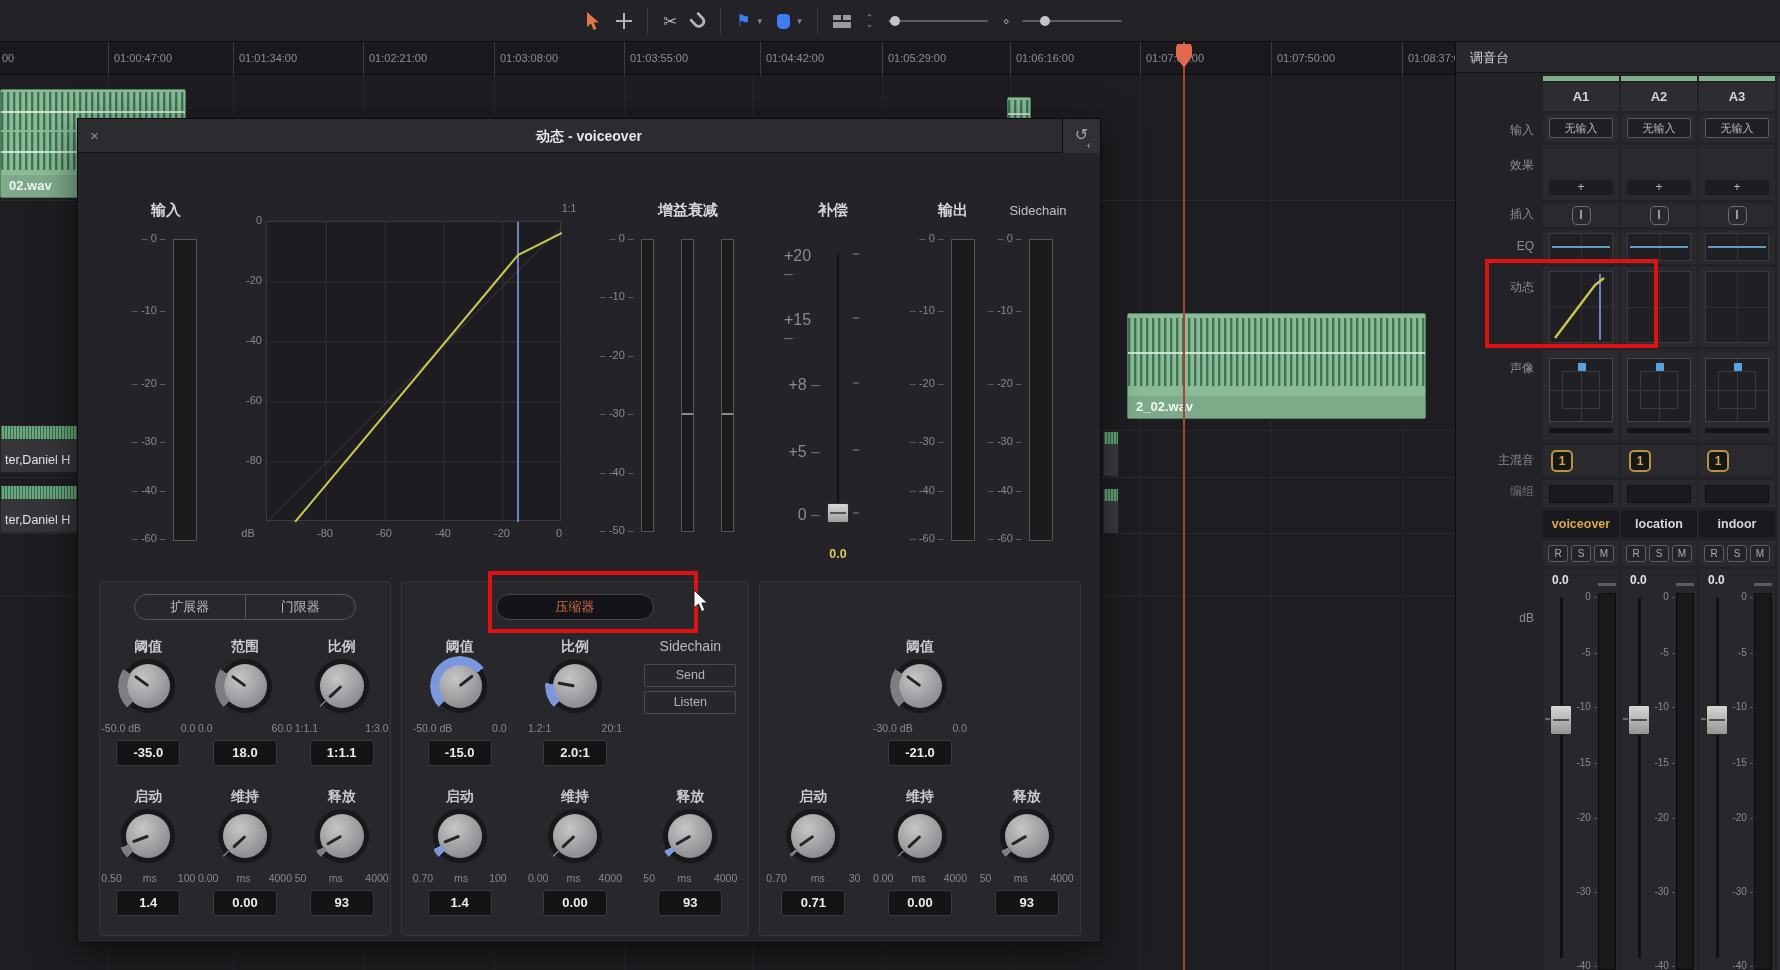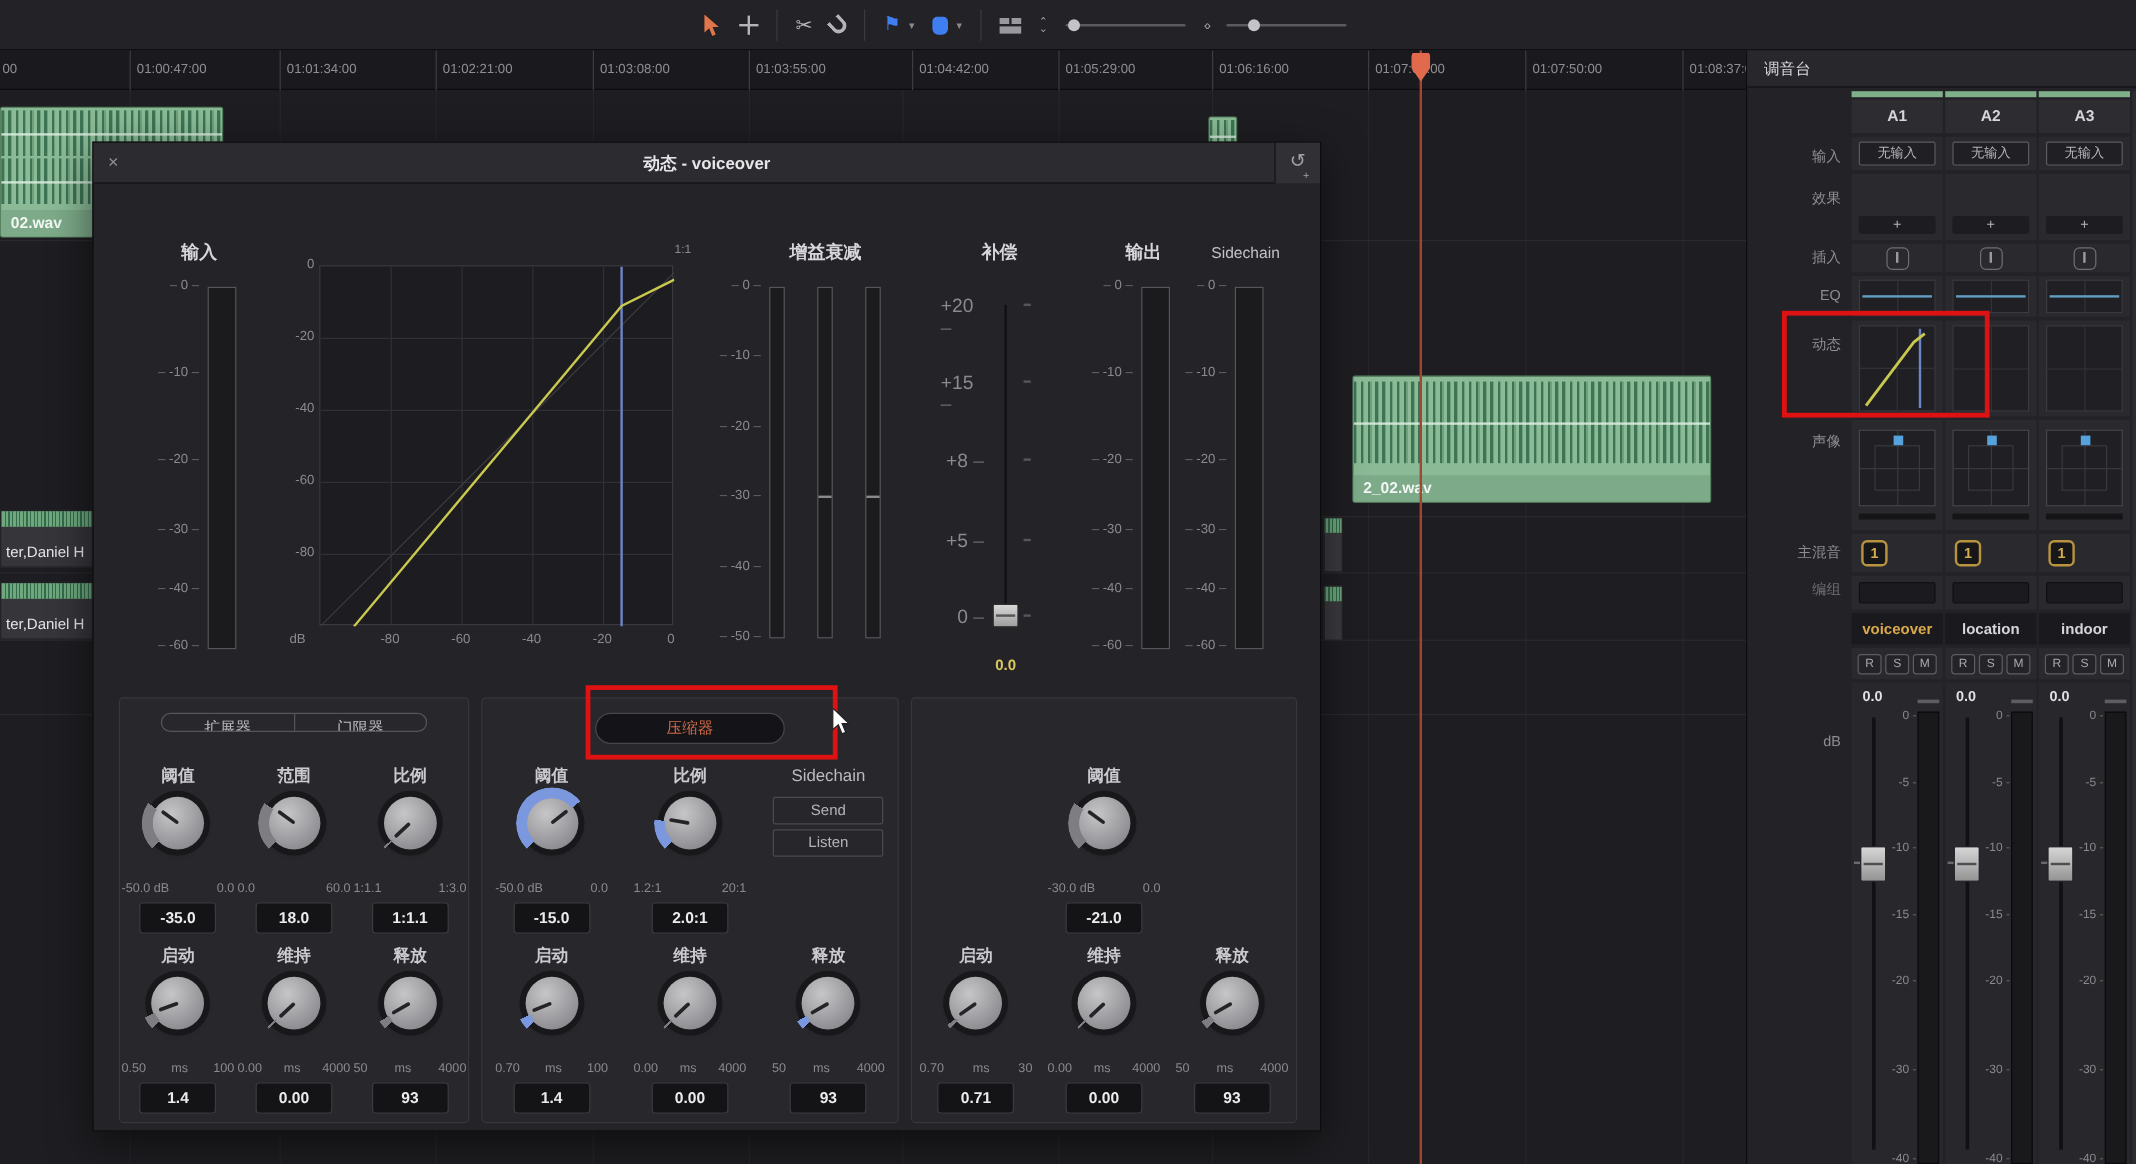--- a/index.html
+++ b/index.html
@@ -95,42 +95,42 @@
   .mkdash{position:absolute;width:6px;height:2px;background:#55555a;}
   #makeup-handle{position:absolute;left:749px;top:384px;width:22px;height:20px;border-radius:2px;
     background:linear-gradient(#d8d8d8,#9e9e9e);border:1px solid #2a2a2c;}
   #makeup-handle:after{content:"";position:absolute;left:2px;right:2px;top:8px;height:2px;background:#55555a;}
   #makeup-value{position:absolute;left:720px;top:428px;width:80px;text-align:center;
     color:#dcc85c;font-size:12.5px;font-weight:bold;}
 
   
   .secbox{position:absolute;top:462px;height:355px;background:#27272c;border:1px solid #36363c;border-radius:4px;}
   .tabrow{position:absolute;left:0;right:0;top:12px;display:flex;justify-content:center;}
-  .pill2{display:flex;width:222px;height:16px;border:1px solid #55555b;border-radius:14px;overflow:hidden;}
+  .pill2{display:flex;width:222px;height:26px;border:1px solid #55555b;border-radius:14px;overflow:hidden;}
   .pill2 div{flex:1;text-align:center;line-height:24px;font-size:13px;color:#bcbcc0;}
   .pill2 div + div{border-left:1px solid #55555b;}
   .pill1{width:158px;height:26px;border:1px solid #55555b;border-radius:14px;
     text-align:center;line-height:24px;font-size:13px;color:#bcbcc0;}
   .pill1.on{background:#141418;border-color:#47474b;color:#cf6a48;}
 
   .krow{position:absolute;left:0;right:0;display:flex;}
   .krow1{top:56px;}  .krow2{top:206px;}
   .kcol{flex:1;display:flex;flex-direction:column;align-items:center;}
   .klabel{font-size:14px;font-weight:bold;color:#cacace;height:22px;}
   .knob{position:relative;width:44px;height:44px;margin-top:4px;border-radius:50%;
     background:radial-gradient(circle at 38% 32%,#c6c6c8,#97979b 62%,#7b7b7f);
     box-shadow:0 0 0 5px #18181b,0 2px 5px rgba(0,0,0,.6);}
   .knob:before{content:"";position:absolute;inset:-8px;border-radius:50%;
     background:conic-gradient(from 225deg, var(--arcc,#7d7d82) var(--arc,6%), rgba(0,0,0,0) var(--arc,6%));
     -webkit-mask:radial-gradient(farthest-side,rgba(0,0,0,0) 68%,#000 70%);
     mask:radial-gradient(farthest-side,rgba(0,0,0,0) 68%,#000 70%);}
   .knob.active{--arcc:#7b97dd;}
   .knob i{position:absolute;left:50%;top:50%;width:3px;height:17px;margin-left:-1.5px;background:#242428;
     border-radius:2px;transform-origin:50% 0;transform:rotate(calc(var(--ang,-54deg) + 180deg));}
-  .krange{display:flex;justify-content:space-between;width:94px;margin-top:26px;
+  .krange{display:flex;justify-content:space-between;width:94px;margin-top:14px;
     font-size:10.5px;color:#8a8a8e;}
   .kval{width:64px;height:26px;margin-top:6px;background:#141417;border:1px solid #3a3a40;border-radius:3px;
     text-align:center;line-height:24px;font-size:13px;font-weight:bold;color:#ececee;}
   .scstack{flex:1;display:flex;flex-direction:column;align-items:center;}
   .scstack .klabel{font-weight:normal;font-size:14px;color:#bcbcc0;}
   .scbtn{width:92px;height:23px;margin-top:4px;background:#26262b;border:1px solid #4a4a50;border-radius:2px;
     text-align:center;line-height:21px;font-size:12.5px;color:#b4b4b8;}
 
   
   #mixer{position:absolute;left:1455px;top:42px;width:325px;height:928px;background:#232327;

